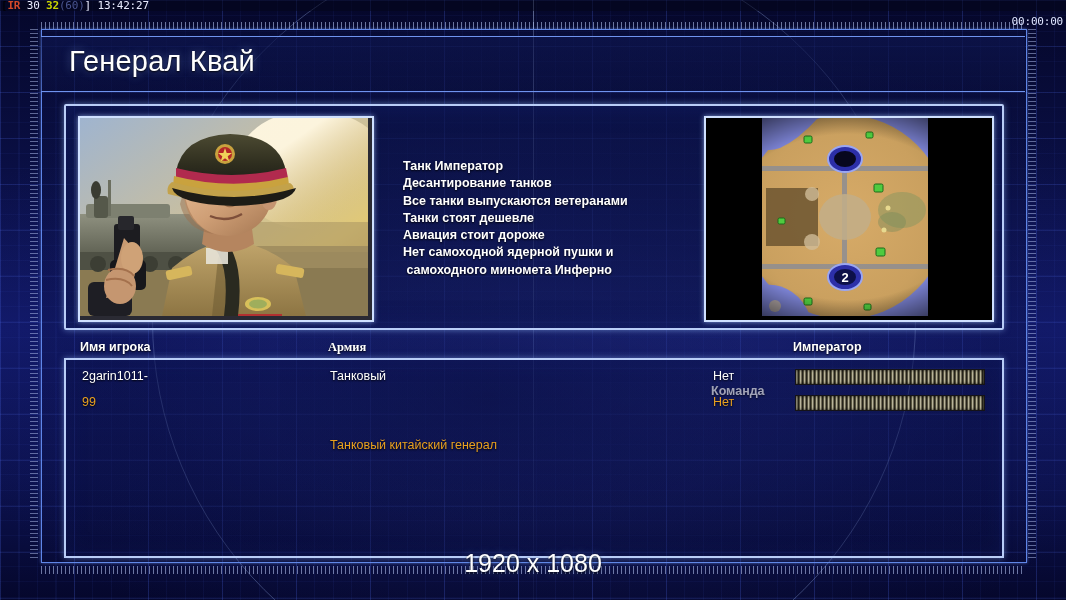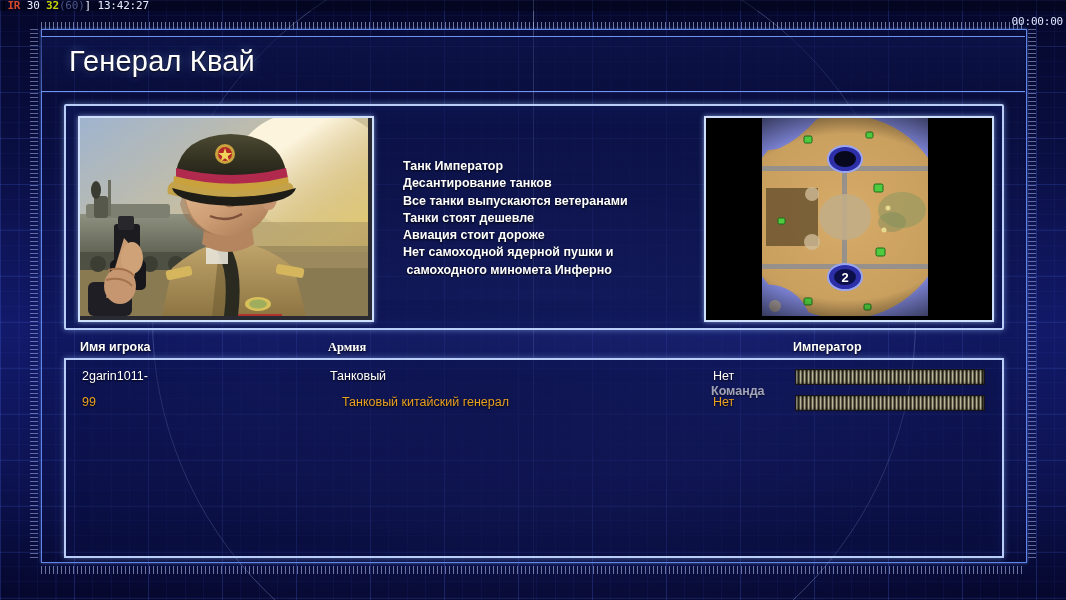--- a/index.html
+++ b/index.html
@@ -306,19 +306,20 @@
     </div>
   <div id="listbox">
       <div class="prow" style="top: 4px; color: rgb(255, 255, 255);">
         <span class="c" style="left: 16px;">2garin1011-</span>
         <span class="c" style="left: 264px;">Танковый</span>
         <span class="c" style="left: 647px;">Нет</span>
         <div class="bar" style="left: 729px; width: 188px;"></div>
       </div>
       <div class="prow" style="top: 30px; color: rgb(232, 160, 32); padding-left: 23px;">
         <span class="c" style="left: 16px;">99</span>
-        <span class="c" style="left: 276px;">Танковый китайский генерал</span>
+        <span class="c" style="left: 264px; margin-top: 43px;">Танковый китайский генерал</span>
         <span class="c" style="left: 647px;">Нет</span>
         <div class="bar" style="left: 729px; width: 188px;"></div>
       </div>
     </div>
 
+  <div id="resolution">1920 x 1080</div>
 </div>
 
 </body></html>

